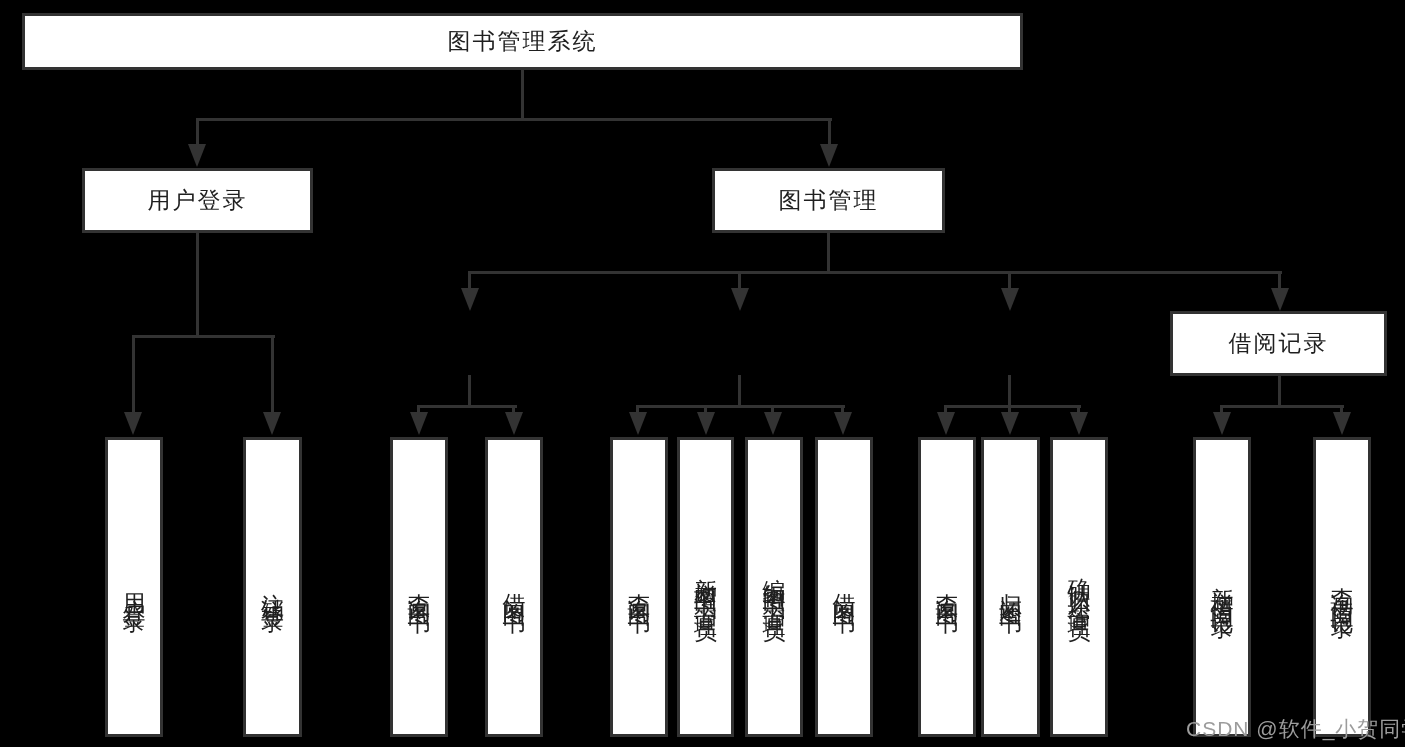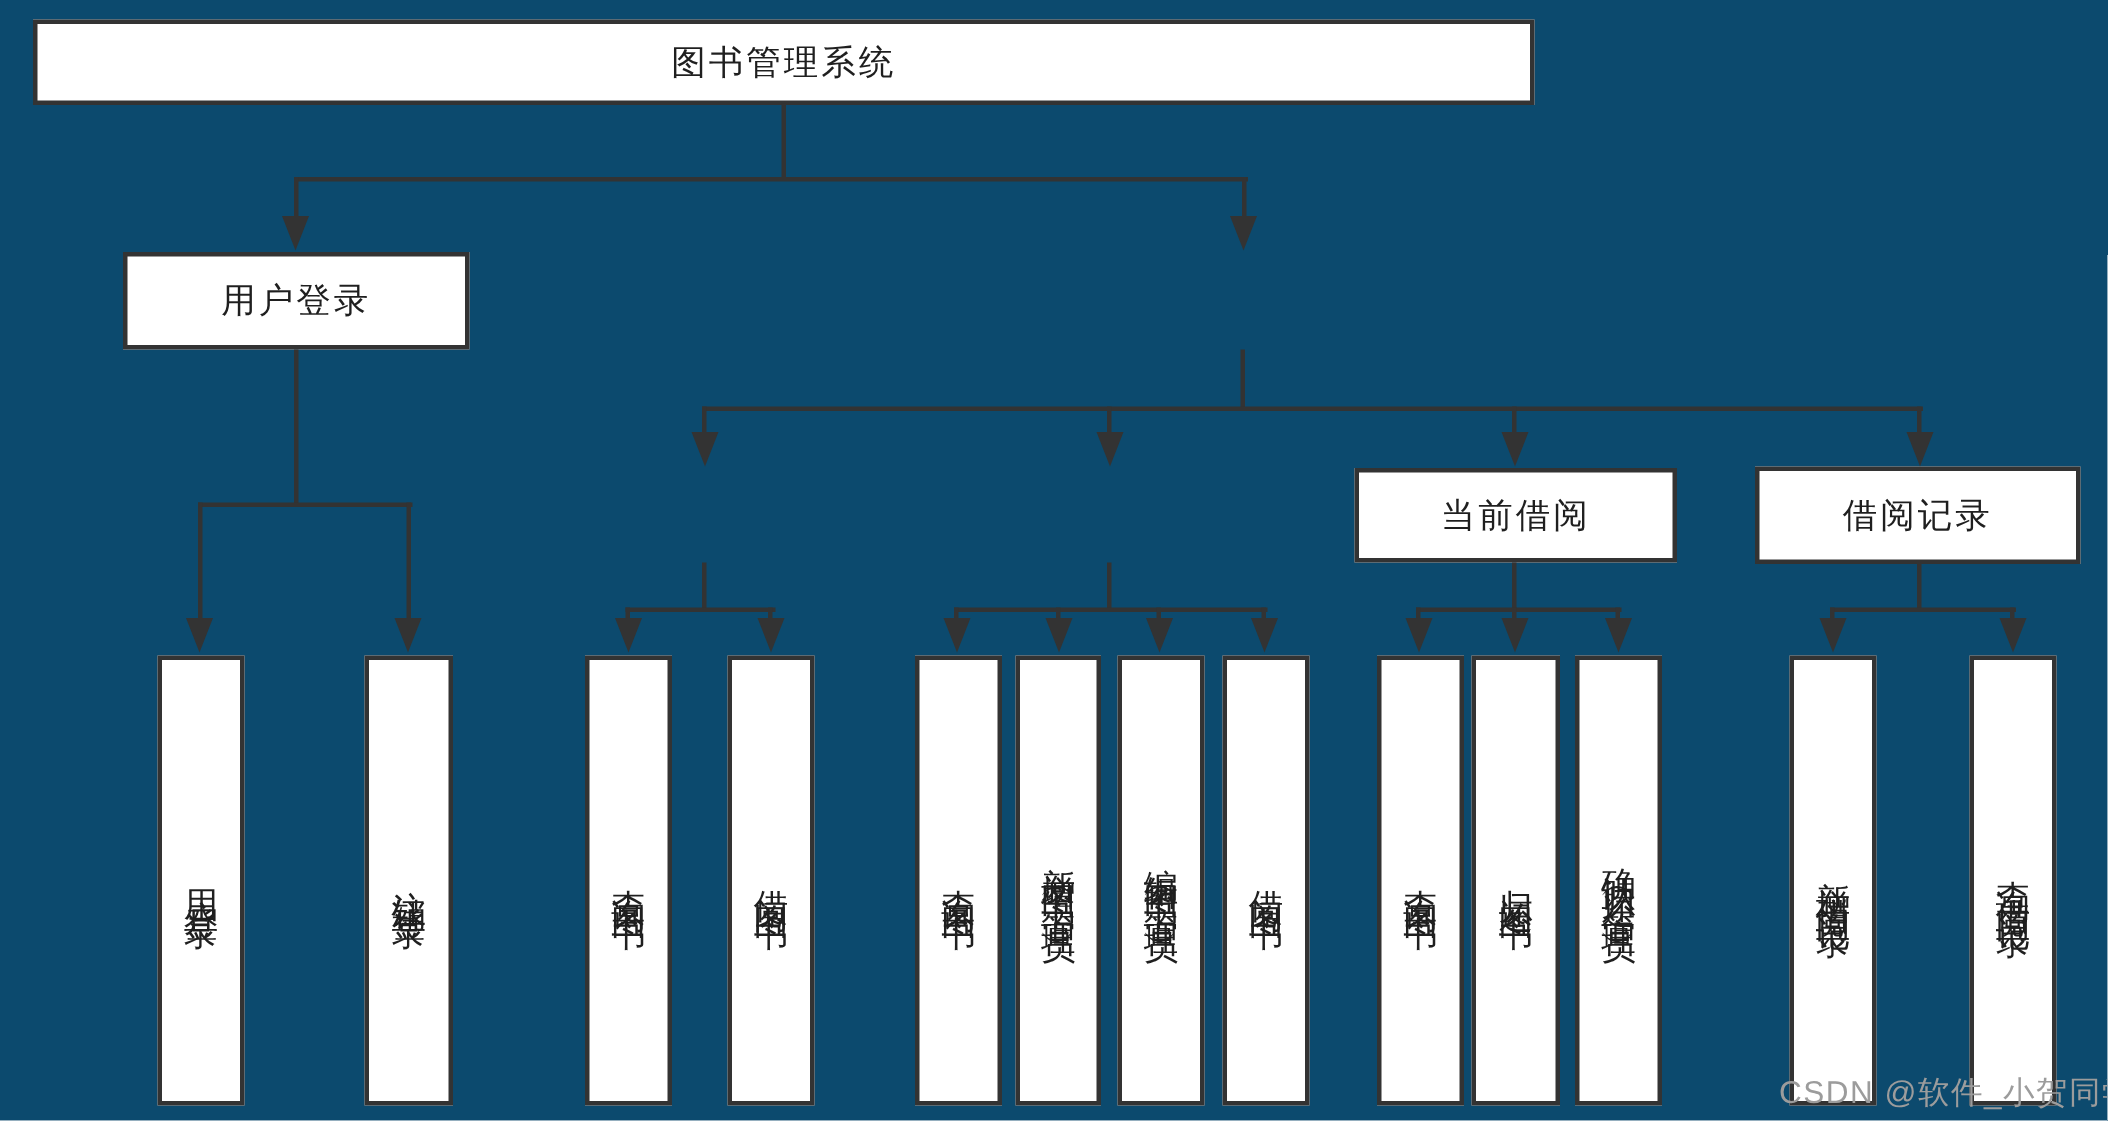--- a/index.html
+++ b/index.html
@@ -1,19 +1,19 @@
 <!DOCTYPE html>
 <html><head>
 <meta charset="utf-8">
 <style>
   html, body { margin:0; padding:0; background:#ffffff; }
   .canvas {
     position: relative;
     width: 1405px; height: 747px;
-    background: #0c4a6e;
+    background: #000000;
     font-family: "Liberation Sans", sans-serif;
     overflow: hidden;
     text-align: center;
   }
   .hbox {
     position: absolute;
     box-sizing: border-box;
     border: 3px solid #333333;
     background: #ffffff;
     display: flex; align-items: center; justify-content: center;
@@ -61,24 +61,24 @@
 
 <div class="canvas">
 
   <div class="hbox" style="left:22px;top:13px;width:1001px;height:57px">
     <span>图书管理系统</span>
   </div>
 
   <div class="hbox" style="left:82px;top:168px;width:231px;height:65px">
     <span>用户登录</span>
   </div>
+  <div class="hbox" style="left:712px;top:168px;width:233px;height:65px">
+    <span>图书管理</span>
+  </div>
 
-  <div class="hbox" style="left:903px;top:312px;width:215px;height:63px">
-    <span>当前借阅</span>
-  </div>
   <div class="hbox" style="left:1170px;top:311px;width:217px;height:65px">
     <span>借阅记录</span>
   </div>
 
   <div class="vbox" style="left:105px;width:58px">
     <span>用户登录</span>
   </div>
   <div class="vbox" style="left:243px;width:59px">
     <span>注销登录</span>
   </div>

